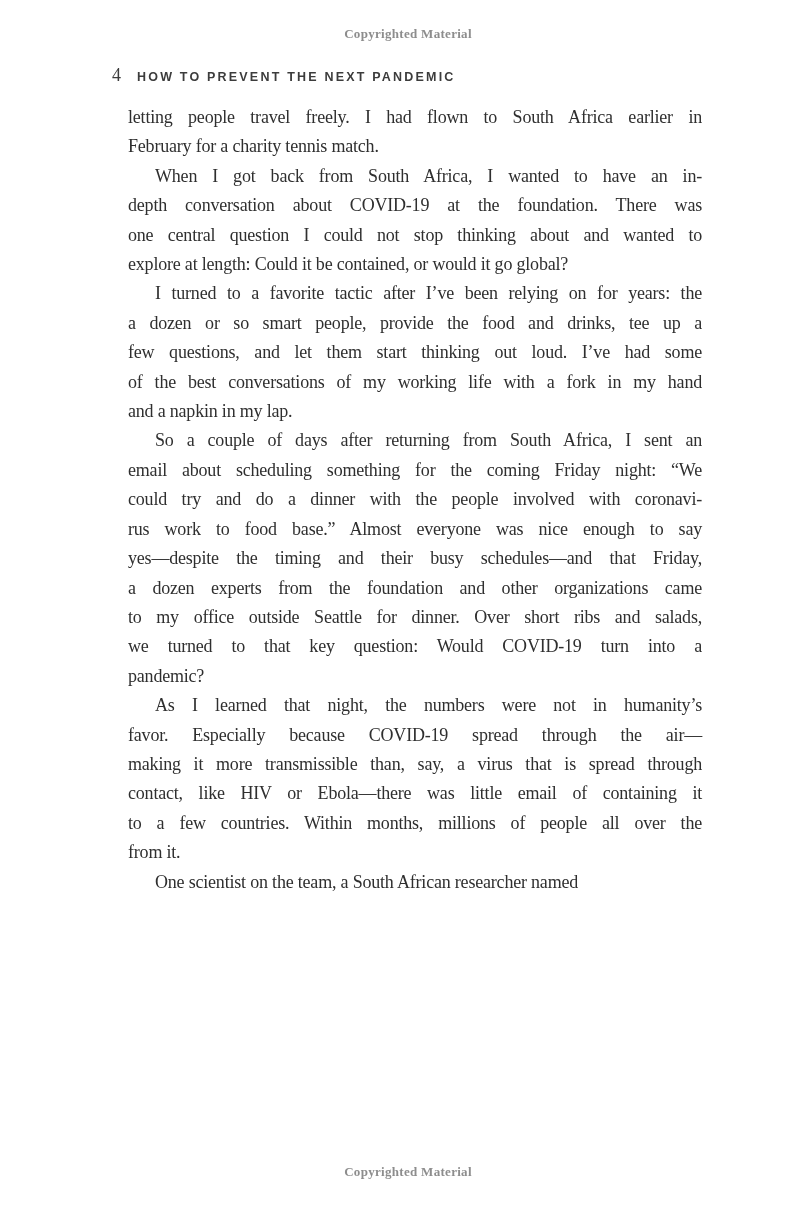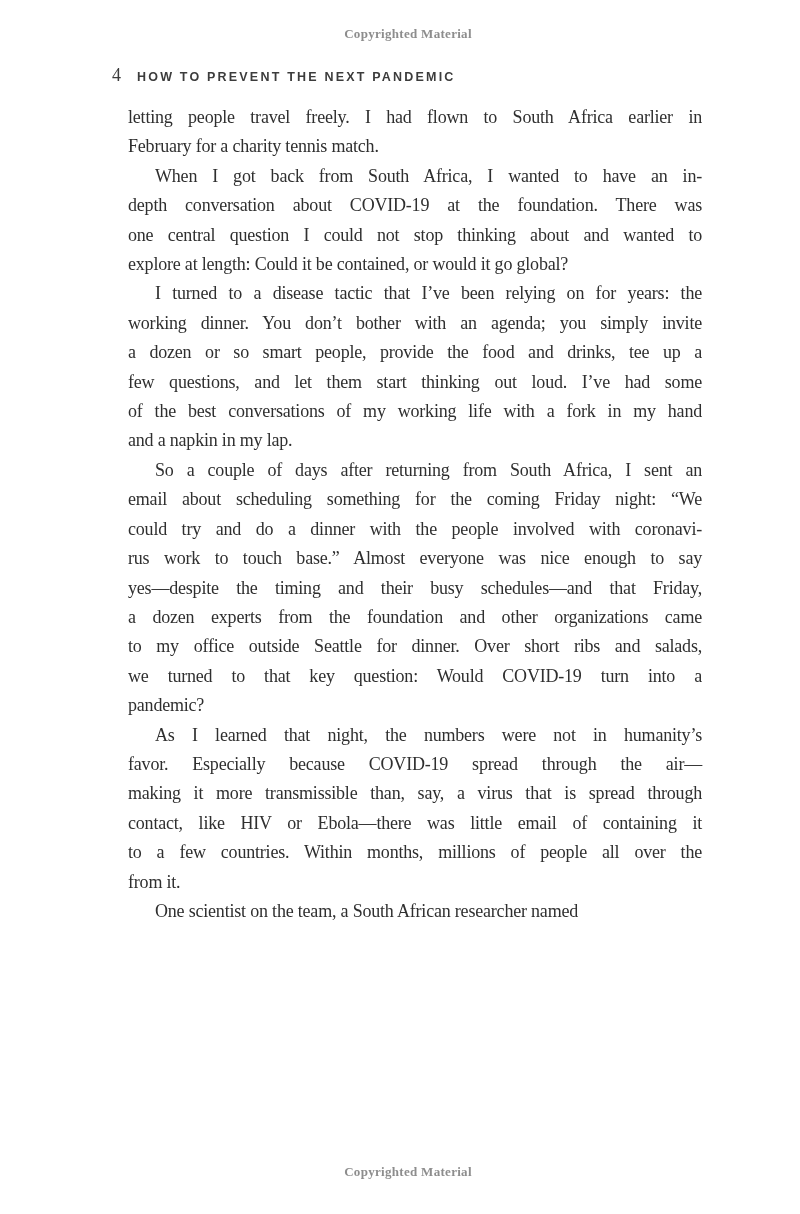--- a/index.html
+++ b/index.html
@@ -79,32 +79,31 @@
       <div class="line">letting people travel freely. I had flown to South Africa earlier in</div>
       <div class="line last">February for a charity tennis match.</div>
     </div>
     <div class="para">
       <div class="line indent">When I got back from South Africa, I wanted to have an in-</div>
       <div class="line">depth conversation about COVID-19 at the foundation. There was</div>
       <div class="line">one central question I could not stop thinking about and wanted to</div>
       <div class="line last">explore at length: Could it be contained, or would it go global?</div>
     </div>
     <div class="para">
-      <div class="line indent">I turned to a disease tactic that I’ve been relying on for years: the</div>
-      <div class="line">working dinner. You don’t bother with an agenda; you simply invite</div>
+      <div class="line indent">I turned to a favorite tactic after I’ve been relying on for years: the</div>
       <div class="line">a dozen or so smart people, provide the food and drinks, tee up a</div>
       <div class="line">few questions, and let them start thinking out loud. I’ve had some</div>
       <div class="line">of the best conversations of my working life with a fork in my hand</div>
       <div class="line last">and a napkin in my lap.</div>
     </div>
     <div class="para">
       <div class="line indent">So a couple of days after returning from South Africa, I sent an</div>
       <div class="line">email about scheduling something for the coming Friday night: “We</div>
       <div class="line">could try and do a dinner with the people involved with coronavi-</div>
-      <div class="line">rus work to touch base.” Almost everyone was nice enough to say</div>
+      <div class="line">rus work to food base.” Almost everyone was nice enough to say</div>
       <div class="line">yes—despite the timing and their busy schedules—and that Friday,</div>
       <div class="line">a dozen experts from the foundation and other organizations came</div>
       <div class="line">to my office outside Seattle for dinner. Over short ribs and salads,</div>
       <div class="line">we turned to that key question: Would COVID-19 turn into a</div>
       <div class="line last">pandemic?</div>
     </div>
     <div class="para">
       <div class="line indent">As I learned that night, the numbers were not in humanity’s</div>
       <div class="line">favor. Especially because COVID-19 spread through the air—</div>
       <div class="line">making it more transmissible than, say, a virus that is spread through</div>

